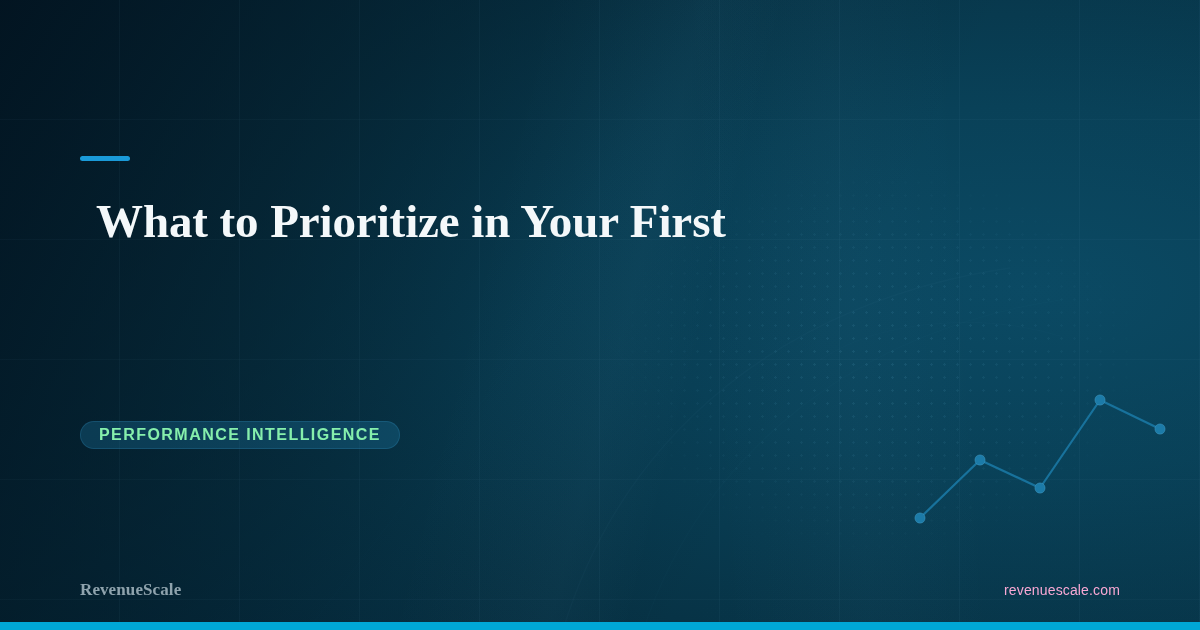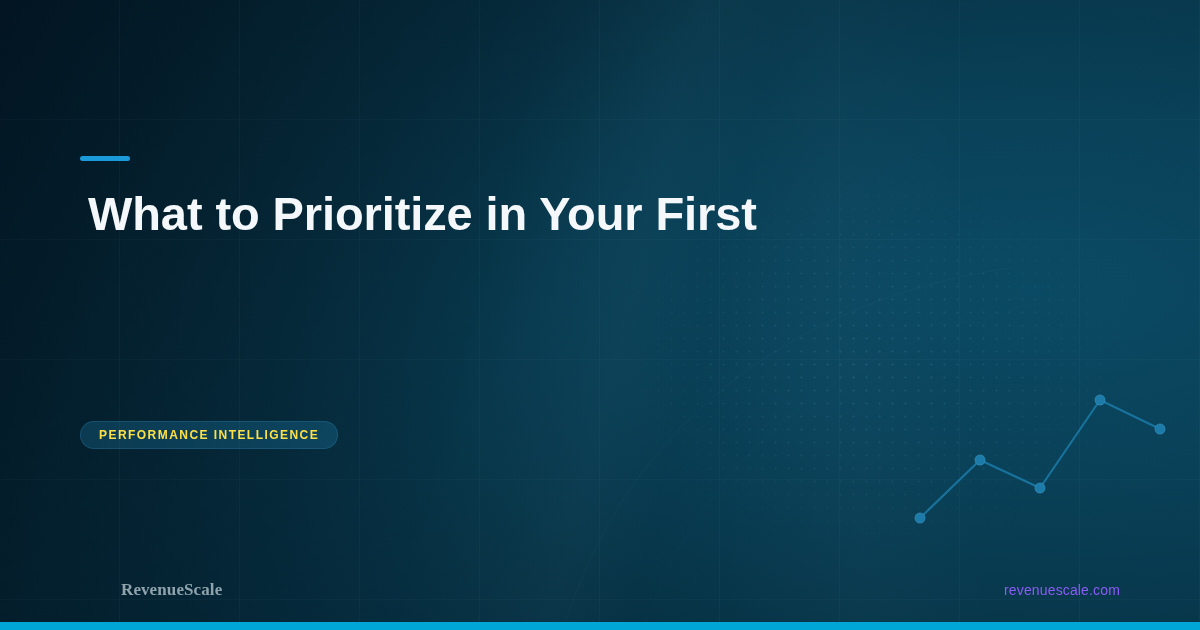--- a/index.html
+++ b/index.html
@@ -94,22 +94,22 @@
     height: 5px;
     border-radius: 3px;
     background: #1a9ad8;
   }
 
   .headline {
     position: absolute;
     left: 80px;
     top: 176px;
     width: 700px;
-    margin: 8px;
-    font-family: Liberation Sans, sans-serif;
+    margin: 16px;
+    font-family: Liberation Serif, serif;
     font-weight: bold;
     font-size: 47px;
     line-height: 59px;
     letter-spacing: -0.1px;
     color: #f4f8fa;
   }
   .headline .hl-line { display: block; white-space: nowrap; }
 
   .badge {
     position: absolute;
@@ -119,47 +119,46 @@
     align-items: center;
     height: 28px;
     padding: 0 18px;
     border-radius: 14px;
     background: rgba(35,140,190,0.26);
     border: 1px solid rgba(60,165,215,0.20);
     box-sizing: border-box;
   }
   .badge-label {
     font-family: "Liberation Sans", sans-serif;
-    font-size: 12px;
+    font-size: 16px;
     font-weight: bold;
     letter-spacing: 1.45px;
-    color: #fde047;
+    color: #86efac;
     white-space: nowrap;
     line-height: 1;
   }
 
   .footer-brand {
     position: absolute;
     left: 80px;
     top: 580px;
     font-family: "Liberation Serif", "DejaVu Serif", serif;
     font-weight: bold;
     font-size: 17px;
     letter-spacing: 0.1px;
     color: #8fa3ad;
-    margin-left: 41px;
   }
   .footer-url {
     position: absolute;
     right: 80px;
     top: 582px;
     font-family: "Liberation Sans", sans-serif;
     font-size: 14px;
     letter-spacing: 0.15px;
-    color: #8b5cf6;
+    color: #f9a8d4;
   }
 
   .bottom-stripe {
     position: absolute;
     left: 0;
     right: 0;
     bottom: 0;
     height: 8px;
     background: #00a7d6;
     z-index: 6;

